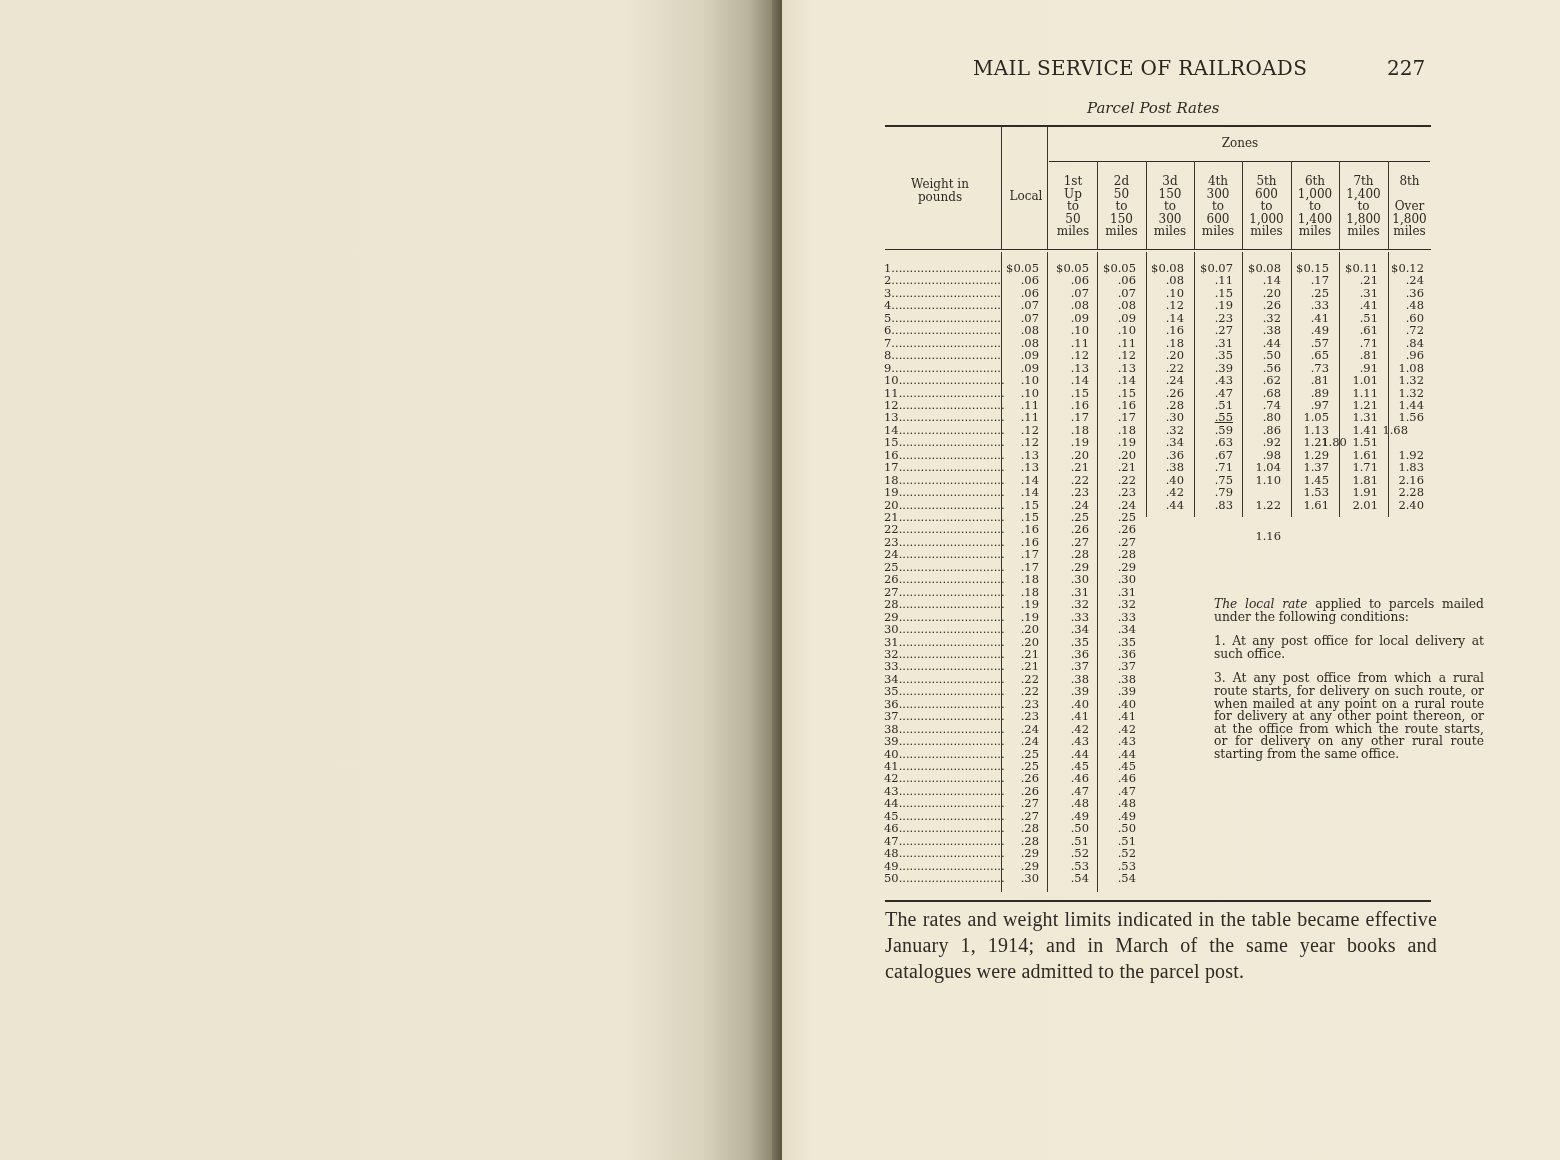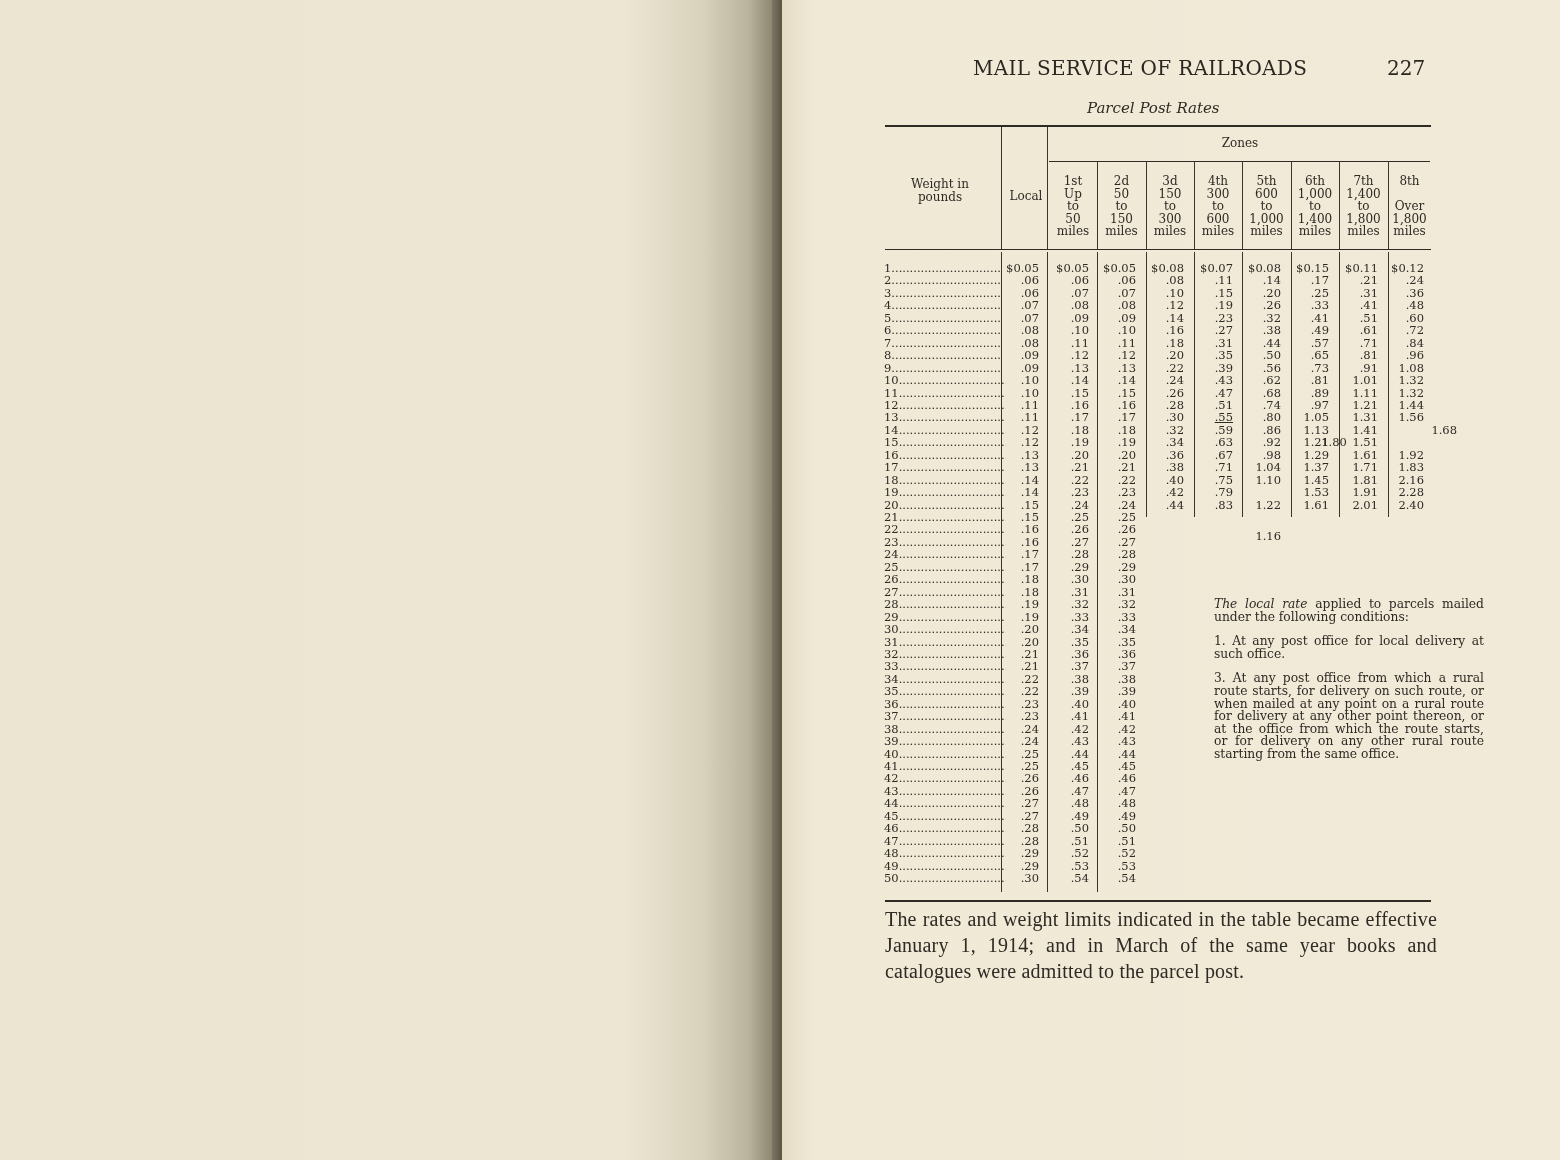--- a/index.html
+++ b/index.html
@@ -255,21 +255,21 @@
     <div class="cell" style="top: 411.4px; left: 1380px; width: 44px;">1.56</div>
     <div class="wlabel" style="top: 423.85px;">14..............................</div>
     <div class="cell" style="top: 423.85px; left: 995px; width: 44px;">.12</div>
     <div class="cell" style="top: 423.85px; left: 1045px; width: 44px;">.18</div>
     <div class="cell" style="top: 423.85px; left: 1092px; width: 44px;">.18</div>
     <div class="cell" style="top: 423.85px; left: 1140px; width: 44px;">.32</div>
     <div class="cell" style="top: 423.85px; left: 1189px; width: 44px;">.59</div>
     <div class="cell" style="top: 423.85px; left: 1237px; width: 44px;">.86</div>
     <div class="cell" style="top: 423.85px; left: 1285px; width: 44px;">1.13</div>
     <div class="cell" style="top: 423.85px; left: 1334px; width: 44px;">1.41</div>
-    <div class="cell" style="top: 423.85px; left: 1413px; width: 44px;">1.68</div>
+    <div class="cell" style="top: 423.85px; left: 1364px; width: 44px;">1.68</div>
     <div class="wlabel" style="top: 436.3px;">15..............................</div>
     <div class="cell" style="top: 436.3px; left: 995px; width: 44px;">.12</div>
     <div class="cell" style="top: 436.3px; left: 1045px; width: 44px;">.19</div>
     <div class="cell" style="top: 436.3px; left: 1092px; width: 44px;">.19</div>
     <div class="cell" style="top: 436.3px; left: 1140px; width: 44px;">.34</div>
     <div class="cell" style="top: 436.3px; left: 1189px; width: 44px;">.63</div>
     <div class="cell" style="top: 436.3px; left: 1237px; width: 44px;">.92</div>
     <div class="cell" style="top: 436.3px; left: 1285px; width: 44px;">1.21</div>
     <div class="cell" style="top: 436.3px; left: 1334px; width: 44px;">1.51</div>
     <div class="cell" style="top: 436.3px; left: 1312px; width: 44px; text-align: center;">1.80</div>

